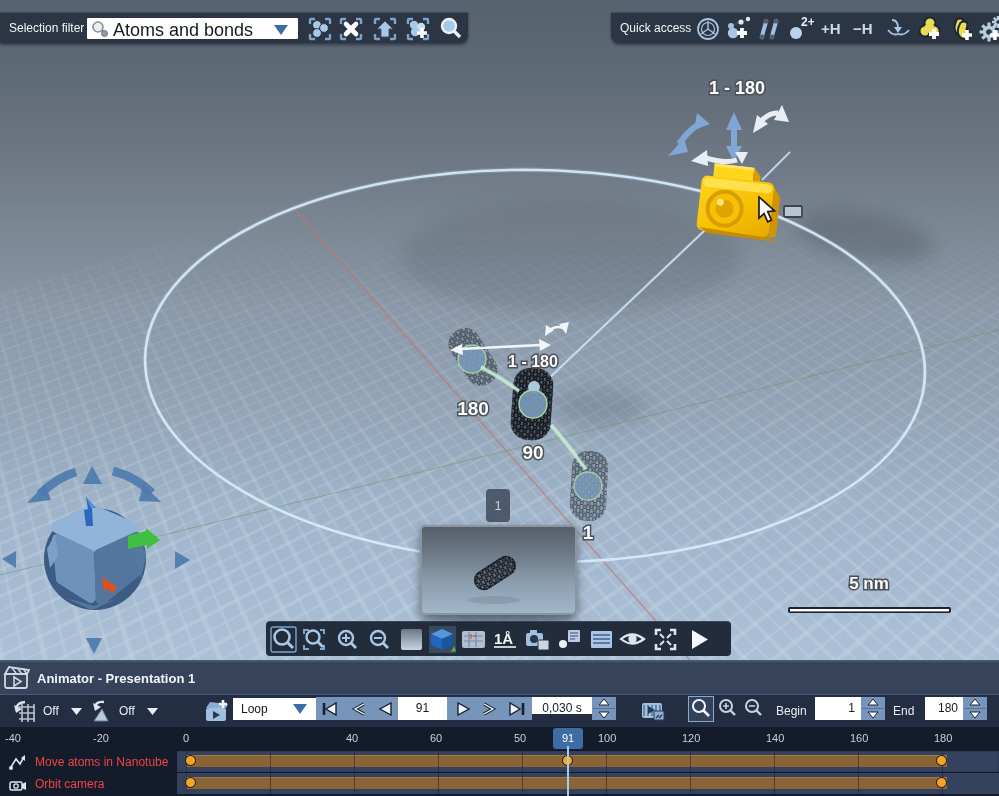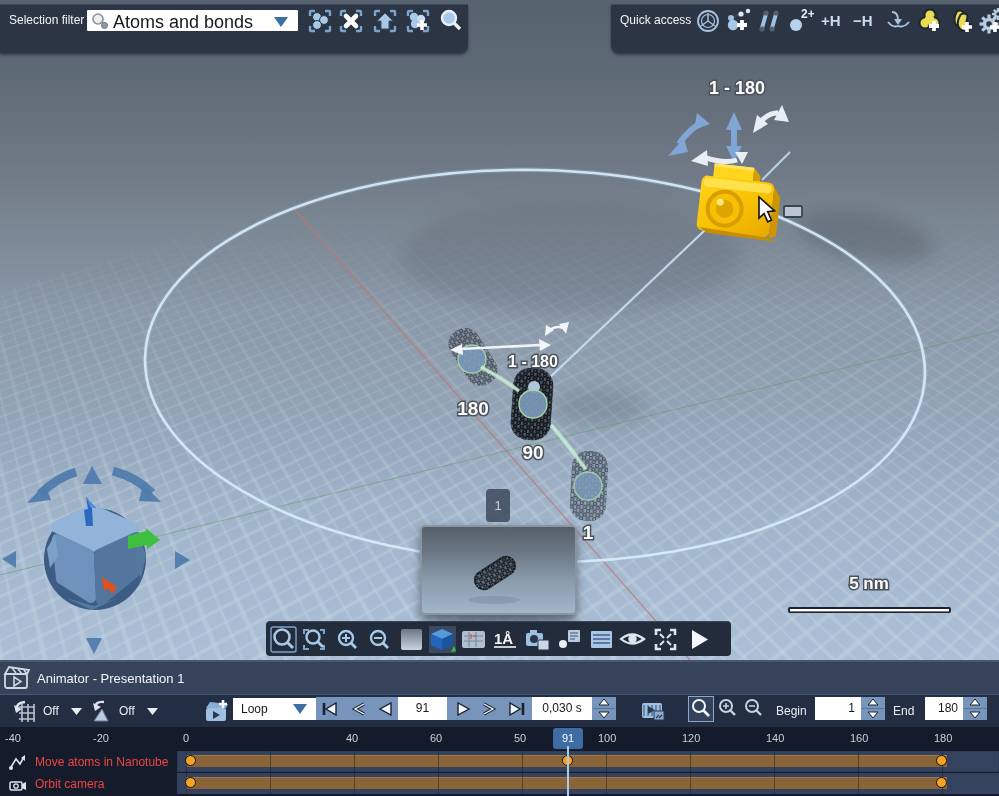--- a/index.html
+++ b/index.html
@@ -10,40 +10,40 @@
 .floorwrap{position:absolute;left:0;top:0;width:999px;height:660px;overflow:hidden;}
 .floor{position:absolute;left:-700px;top:138px;width:2400px;height:2600px;
  background:
  repeating-linear-gradient(90deg,rgba(255,255,255,.45) 0 1px,rgba(255,255,255,0) 1px 8.5px),
  repeating-linear-gradient(0deg,rgba(255,255,255,.45) 0 1px,rgba(255,255,255,0) 1px 8.5px);
  transform:perspective(900px) rotateX(63deg) rotateZ(-34deg);
  transform-origin:50% 0%;opacity:.32;}
 .fade{position:absolute;left:0;top:0;width:999px;height:660px;
  background:linear-gradient(180deg,#57626f 0px,#5d6875 60px,#67727e 125px,#717c88 180px,rgba(122,134,146,.95) 225px,rgba(132,145,159,.5) 310px,rgba(150,164,179,0) 500px);}
 .shadow{position:absolute;border-radius:50%;filter:blur(9px);}
-.panel{position:absolute;top:4px;height:49px;background:#2b3544;
+.panel{position:absolute;top:12px;height:31px;background:#2b3544;
  border-top:1px solid #3d4c60;color:#fff;font-size:12px;}
 #tlpanel{left:0;width:468px;border-radius:0 0 8px 0;box-shadow:0 2px 3px rgba(10,16,26,.5);}
 #trpanel{left:593px;width:401px;border-radius:0 0 8px 8px;box-shadow:0 2px 3px rgba(10,16,26,.5);margin-left:18px;}
 .ptxt{position:absolute;top:8px;color:#f2f5f8;}
 #combo{position:absolute;left:87px;top:5px;width:211px;height:21px;background:#fff;border-radius:1px;}
 #combo .ctxt{position:absolute;left:26px;top:2px;color:#16181c;font-size:18px;}
 .icon{position:absolute;top:3px;width:26px;height:26px;}
 #btoolbar{position:absolute;left:266px;top:621px;width:465px;height:35px;background:#222c3b;
  border-radius:4px;border-top:1px solid #39465a;}
 .bicon{position:absolute;top:4px;width:27px;height:27px;}
 #thumbtab{position:absolute;left:486px;top:489px;width:24px;height:33px;background:rgba(62,74,92,.85);
  border-radius:4px;color:#c9d2dd;font-size:13px;text-align:center;line-height:33px;}
 #thumb{position:absolute;left:420px;top:525px;width:157px;height:90px;border-radius:5px;
  border:2px solid #8c949e;background:linear-gradient(180deg,#555f6b 0,#6b7784 25px,#8b9dae 55px,#a3b8cc 88px);
  box-shadow:0 4px 10px rgba(40,50,65,.55);}
 #animator{position:absolute;left:0;top:660px;width:999px;height:136px;background:#141c2b;}
 #atitle{position:absolute;left:0;top:0;width:999px;height:34px;background:#36435a;
  border-top:2px solid #4a586c;}
-#atitle .t{position:absolute;left:37px;top:9px;font-weight:normal;font-size:13px;color:#f2f6fa;}
+#atitle .t{position:absolute;left:37px;top:9px;font-weight:bold;font-size:13px;color:#f2f6fa;}
 #actrl{position:absolute;left:0;top:34px;width:999px;height:33px;background:#242e42;
  border-top:1px solid #44597a;color:#e8edf2;font-size:12px;}
 .wfield{position:absolute;background:#fff;color:#16181c;font-size:12px;text-align:center;}
 .bluestrip{position:absolute;background:#7795ba;}
 .spin{position:absolute;width:24px;background:#7795ba;}
 #aruler{position:absolute;left:0;top:67px;width:999px;height:24px;background:#141c2b;color:#c8d0dc;font-size:11px;}
 #atracks{position:absolute;left:0;top:91px;width:999px;height:45px;background:#141c2b;}
 .lane{position:absolute;left:177px;width:822px;height:21px;background:#34425e;}
 .obar{position:absolute;left:9px;top:4px;width:761px;height:12px;background:#8a6436;
  border-top:1px solid #9f7a48;}
@@ -464,21 +464,21 @@
         <polygon points="3,1 3,13 14,7" fill="#f2f6fa" stroke="#1a2230" stroke-width="1.4"></polygon>
       </svg>
   <svg width="16" height="14" style="left:481px;top:7px;">
         <path d="M3 2 L12 7 L3 12" fill="none" stroke="#1a2230" stroke-width="3.2"></path>
         <path d="M3 2 L12 7 L3 12" fill="none" stroke="#f2f6fa" stroke-width="1.4"></path>
       </svg>
   <svg width="18" height="14" style="left:508px;top:7px;">
         <polygon points="2,1 2,13 12,7" fill="#f2f6fa" stroke="#1a2230" stroke-width="1.4"></polygon>
         <path d="M15 1 v12" stroke="#1a2230" stroke-width="2.6"></path>
       </svg>
-  <div class="wfield" style="left:532px;top:2px;width:60px;height:23px;line-height:23px;">0,030 s</div>
+  <div class="wfield" style="left:532px;top:2px;width:60px;height:17px;line-height:23px;">0,030 s</div>
   <div class="spin" style="left:592px;top:2px;height:23px;">
    <svg width="24" height="23">
           <polygon points="12,2 7,8 17,8" fill="#fff" stroke="#1a2230" stroke-width="1"></polygon>
           <polygon points="12,21 7,15 17,15" fill="#fff" stroke="#1a2230" stroke-width="1"></polygon>
           <line x1="1" y1="11.5" x2="23" y2="11.5" stroke="#56749a" stroke-width="1"></line>
         </svg>
   </div>
   <svg width="28" height="28" style="left:640px;top:2px;">
    <rect x="2" y="6" width="20" height="15" rx="2" fill="#9fc0e0"></rect>
    <path d="M4 8 v11 M8 8 v11 M12 8 v11 M16 8 v11 M20 8 v11" stroke="#44608a" stroke-width="1.2"></path>

